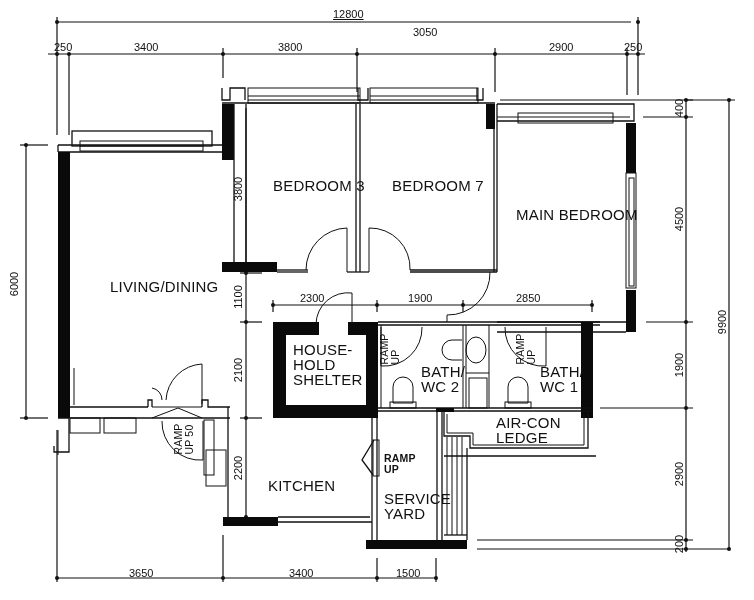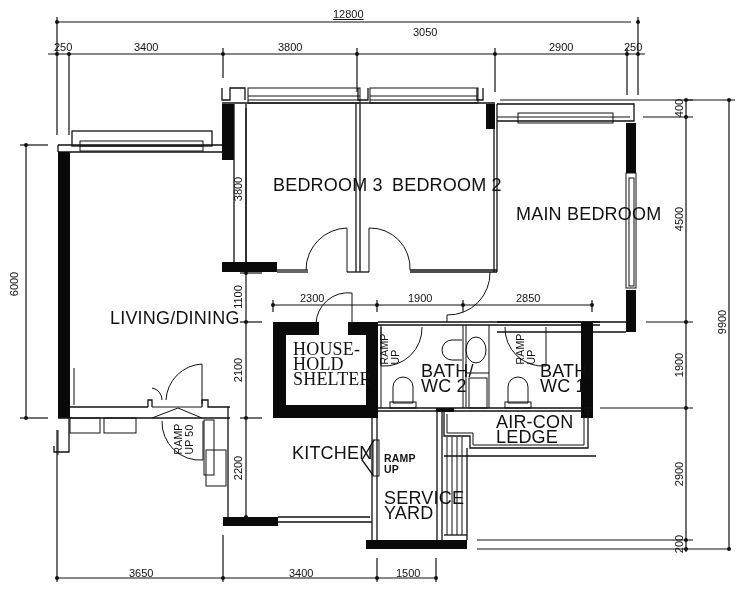--- a/index.html
+++ b/index.html
@@ -3,21 +3,21 @@
 <meta charset="utf-8">
 <style>
   html, body { margin: 0; padding: 0; background: #ffffff; }
   body { width: 754px; height: 600px; overflow: hidden; position: relative; font-family: "Liberation Sans", "DejaVu Sans", sans-serif; }
   #plan { position: absolute; left: 0; top: 0; width: 754px; height: 600px; }
   .ln { stroke: #111; stroke-width: 1.3; fill: none; }
   .thin { stroke: #111; stroke-width: 1; fill: none; }
   .wall { fill: #0a0a0a; stroke: none; }
   .dim { stroke: #111; stroke-width: 1.2; fill: none; }
   .dot { fill: #111; }
-  .lbl { position: absolute; color: #111; font-size: 18px; line-height: 15px; white-space: pre; letter-spacing: 0.2px; }
+  .lbl { position: absolute; color: #111; font-size: 15px; line-height: 15px; white-space: pre; letter-spacing: 0.2px; }
   .dlbl { position: absolute; color: #111; font-size: 11px; line-height: 12px; white-space: nowrap; }
   .rot { transform: rotate(-90deg); transform-origin: center center; }
   .small { font-size: 10.5px; line-height: 11px; }
 </style>
 </head>
 <body>
 
 <svg id="plan" viewBox="0 0 754 600" xmlns="http://www.w3.org/2000/svg">
 
   <g>
@@ -228,32 +228,32 @@
 
     <line class="thin" x1="447" y1="437" x2="447" y2="535"></line>
     <line class="thin" x1="452" y1="437" x2="452" y2="535"></line>
     <line class="thin" x1="457" y1="437" x2="457" y2="535"></line>
     <line class="thin" x1="462" y1="437" x2="462" y2="535"></line>
     <line class="ln" x1="467" y1="448" x2="467" y2="540"></line>
     <line class="ln" x1="444" y1="535" x2="467" y2="535"></line>
   </g>
 </svg>
 
-<div class="lbl" style="left:110px;top:279px;margin-top:32px;">LIVING/DINING</div>
+<div class="lbl" style="left:110px;top:279px;">LIVING/DINING</div>
 <div class="lbl" style="left:273px;top:178px;">BEDROOM 3</div>
-<div class="lbl" style="left:392px;top:178px;">BEDROOM 2</div>
+<div class="lbl" style="left:392px;top:178px;">BEDROOM 7</div>
 <div class="lbl" style="left:516px;top:207px;">MAIN BEDROOM</div>
-<div class="lbl" style="left:293px;top:342px;font-family:Liberation Serif, serif;">HOUSE-
+<div class="lbl" style="left:293px;top:342px;">HOUSE-
 HOLD
 SHELTER</div>
 <div class="lbl" style="left:421px;top:364px;">BATH/
 WC 2</div>
 <div class="lbl" style="left:540px;top:364px;">BATH/
 WC 1</div>
-<div class="lbl" style="left:268px;top:446px;margin-left:24px;">KITCHEN</div>
+<div class="lbl" style="left:268px;top:478px;">KITCHEN</div>
 <div class="lbl" style="left:384px;top:491px;">SERVICE
 YARD</div>
 <div class="lbl" style="left:496px;top:415px;">AIR-CON
 LEDGE</div>
 
 <div class="lbl small rot" style="left:374px;top:338px;">RAMP
 UP</div>
 <div class="lbl small rot" style="left:510px;top:338px;">RAMP
 UP</div>
 <div class="lbl small rot" style="left:168px;top:428px;">RAMP

